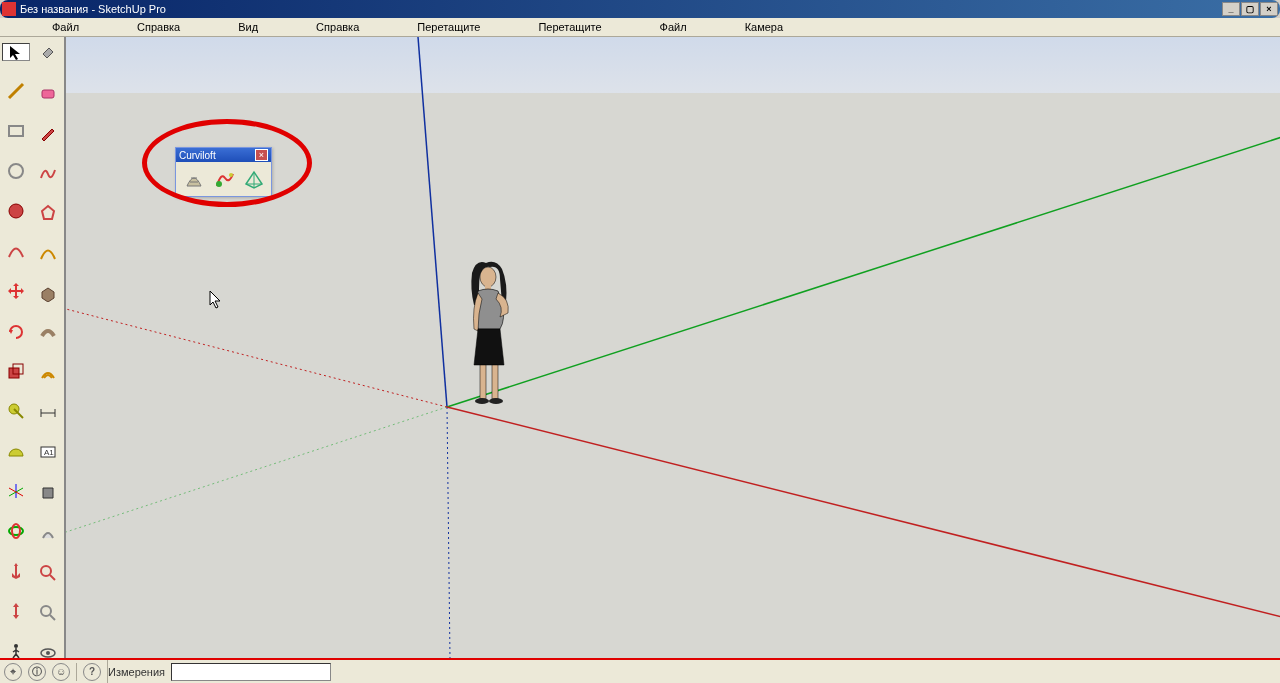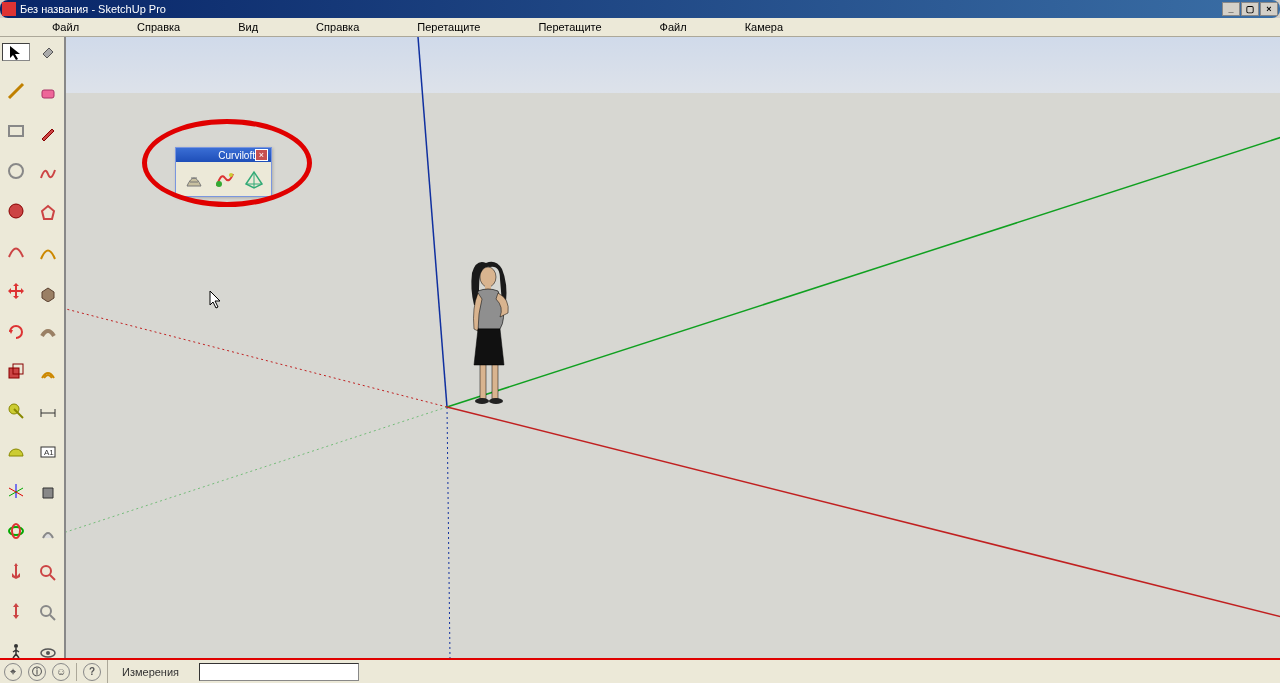--- a/index.html
+++ b/index.html
@@ -115,21 +115,21 @@
     border: 1px solid #7a96df;
     background: #ece9d8;
     box-shadow: 1px 1px 3px rgba(0,0,0,0.2);
   }
   .float-tb .tb-title {
     height: 14px;
     background: linear-gradient(to bottom, #3a6ed5, #1e4eb8);
     color: #fff;
     font-size: 10px;
     padding: 0 3px;
-    display: flex; align-items: center; justify-content: flex-end;
+    display: flex; align-items: center; justify-content: space-between;
   }
   .float-tb .tb-close {
     width: 13px; height: 12px;
     background: #c75050;
     border: 1px solid #fff;
     color: #fff; font-size: 9px; line-height: 10px;
     text-align: center; cursor: pointer;
   }
   .float-tb .tb-body {
     display: flex; gap: 4px;
@@ -178,21 +178,21 @@
     border: 1px solid #888;
     border-radius: 50%;
     display:flex;align-items:center;justify-content:center;
     font-size: 10px; font-weight: bold;
     color:#555;
   }
   .sb-divider { width:1px; height:18px; background:#aca899; }
   .sb-hint { color:#333; flex:1; white-space: nowrap; overflow:hidden; }
   .sb-measure {
     border-left: 1px solid #aca899;
-    padding: 0 14px;
+    padding: 0 0;
     height: 100%;
     display:flex; align-items:center;
     color:#333;
   }
   .sb-input {
     width: 160px; height: 18px;
     border: 1px inset #888; background:#fff;
   }
 
   

